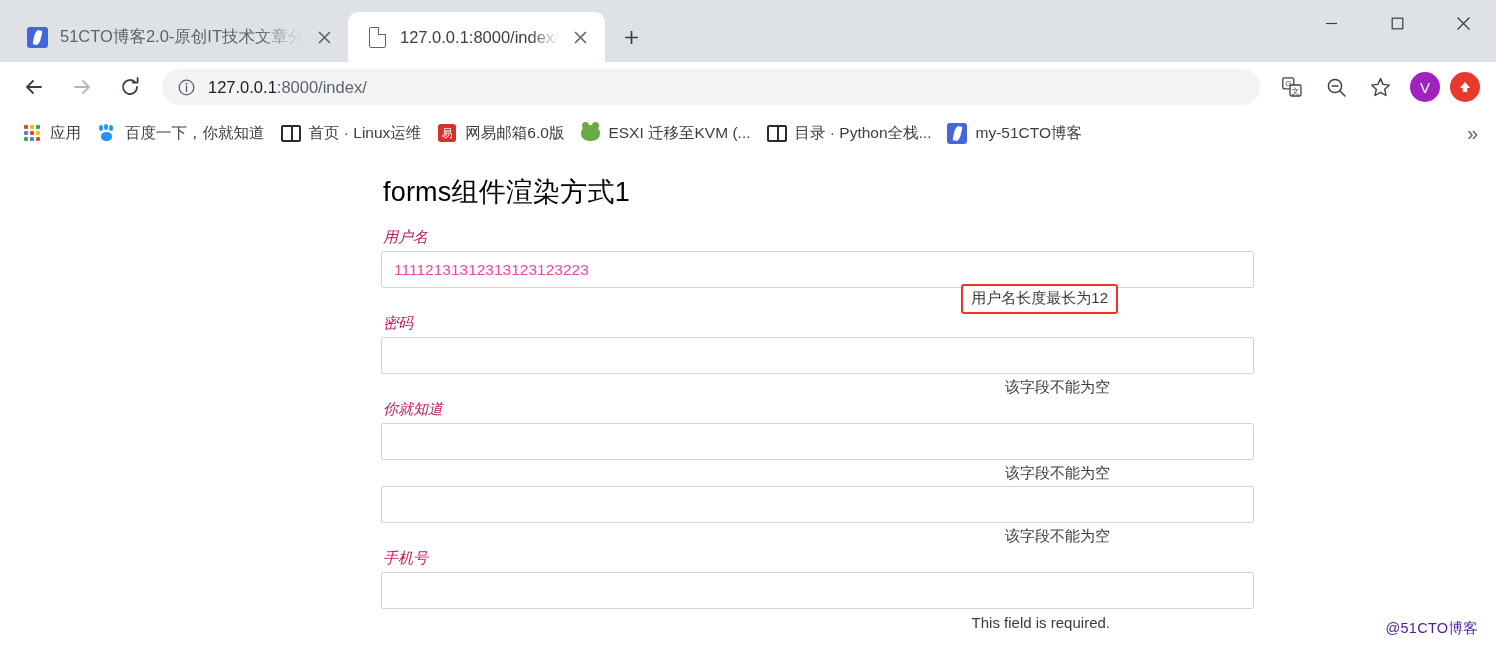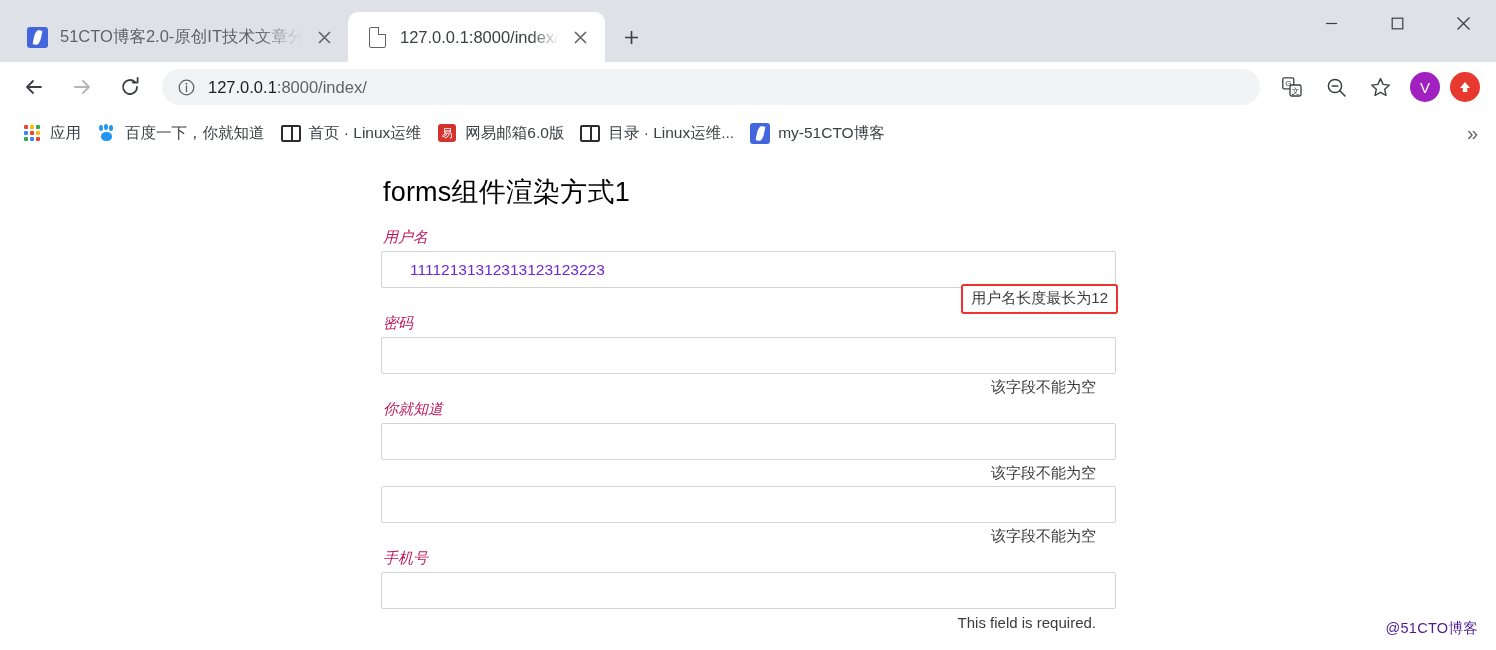--- a/index.html
+++ b/index.html
@@ -252,38 +252,38 @@
   .field { margin-bottom: 0; }
   .field-label {
     font-size: 15px;
     color: #be185d;
     margin: 0 0 4px 2px;
     display: block;
     font-style: italic;
   }
   .field-input {
     display: block;
-    width: 735px;
+    width: 873px;
     height: 37px;
     border: 1px solid #d4d4d4;
     border-radius: 2px;
     background: #ffffff;
     font-size: 15.5px;
-    color: #6d28d9;
-    padding: 0 28px;
+    color: #ec4899;
+    padding: 0 12px;
     outline: none;
     font-family: "Liberation Sans", sans-serif;
   }
   .field-input::placeholder { color: #6a6a6a; }
   .err-row {
     height: 26px;
     display: flex;
     justify-content: flex-end;
     align-items: center;
-    padding-right: 20px;
+    padding-right: 6px;
     position: relative;
   }
   .err-msg {
     font-size: 15px;
     color: #3b3b3b;
   }
   .err-boxed {
     position: absolute;
     right: -2px;
     top: -4px;
@@ -456,26 +456,32 @@
     <span class="bm-label">首页 · Linux运维</span>
   </div>
 
   <div class="bm">
     <span class="bm-ico">
         <span class="ne-ico">易</span>
       </span>
     <span class="bm-label">网易邮箱6.0版</span>
   </div>
 
+  <div class="bm">
+    <span class="bm-ico">
+        <span class="frog"></span>
+      </span>
+    <span class="bm-label">ESXI 迁移至KVM (...</span>
+  </div>
 
   <div class="bm">
     <span class="bm-ico">
         <span class="book-ico"></span>
       </span>
-    <span class="bm-label">目录 · Linux运维...</span>
+    <span class="bm-label">目录 · Python全栈...</span>
   </div>
 
   <div class="bm">
     <span class="bm-ico">
         <span class="favicon-51cto"></span>
       </span>
     <span class="bm-label">my-51CTO博客</span>
   </div>
 
   <div class="bm-overflow">»</div>

